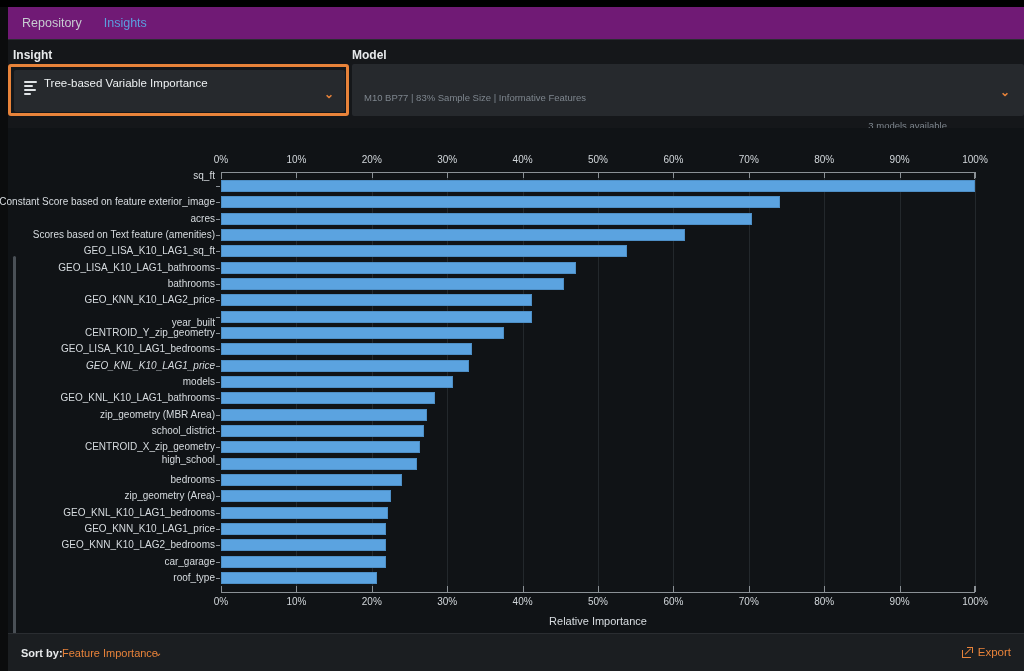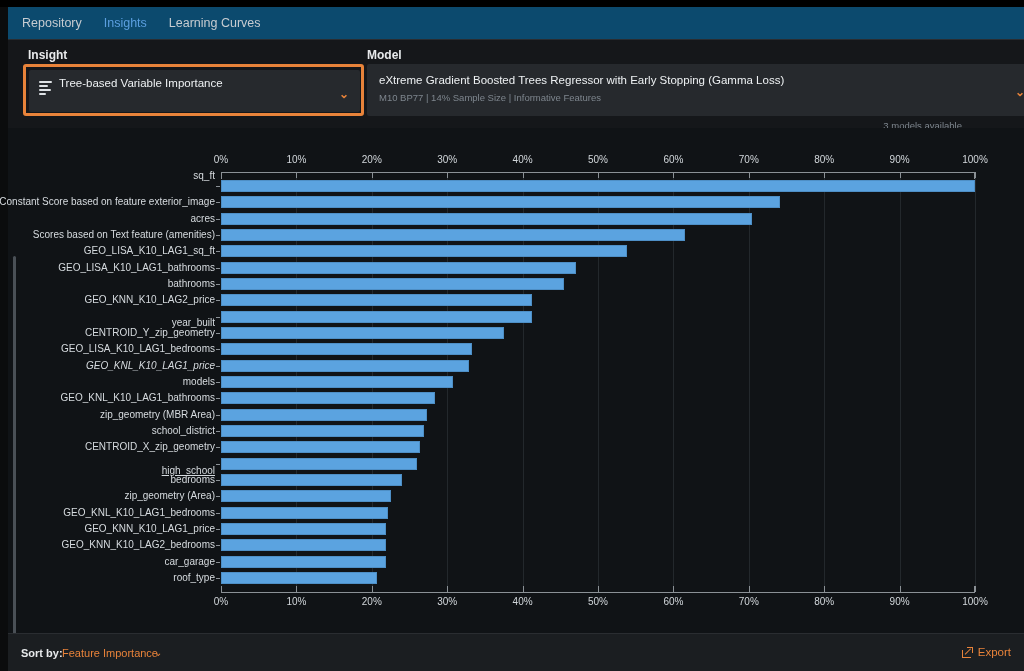--- a/index.html
+++ b/index.html
@@ -21,34 +21,34 @@
   .frame {
     position: absolute; left: 8px; top: 7px;
     width: 1016px; height: 664px;
     background: #15171a;
   }
 
   
   .tabbar {
     position: absolute; left: 0; top: 0;
     width: 1016px; height: 33px;
-    background: #0c4a6e;
+    background: #701a75;
     border-bottom: 1px solid #2a2d31;
     display: flex; align-items: center;
     padding-left: 3px;
   }
   .tab {
     color: #c7ccd1; font-size: 12.5px;
     padding: 0 11px; line-height: 32px;
     white-space: nowrap; cursor: pointer;
   }
   .tab.active { color: #5b9fe0; }
 
   
-  .selrow { position:absolute; left:15px; top:33px; width:953px; height:88px; background:#15171a; }
+  .selrow { position:absolute; left:0; top:33px; width:953px; height:88px; background:#15171a; }
   .col-label {
     position:absolute; font-size:12px; font-weight:bold; color:#e8eaec;
   }
   .lbl-insight { left:5px; top:8px; }
   .lbl-model { left:344px; top:8px; }
 
   .insight-outer {
     position:absolute; left:0px; top:24px; width:341px; height:52px;
     background:#15171a;
     border:3px solid #e8833a;
@@ -169,52 +169,51 @@
 
 <div id="app">
   <div class="top-strip"></div>
   <div class="outer-edge-l"></div>
 
   <div class="frame">
 
     <div class="tabbar" id="tabbar">
         <div class="tab">Repository</div>
         <div class="tab active">Insights</div>
-        <div class="tab">Learning Curves</div>
       </div>
 
     <div class="selrow">
       <div class="col-label lbl-insight">Insight</div>
       <div class="col-label lbl-model">Model</div>
 
       <div class="insight-outer">
         <div class="insight-box">
           <span class="ins-icon">
               <i></i>
               <i></i>
               <i></i>
               <i></i>
             </span>
           <div class="ins-title">Tree-based Variable Importance</div>
           <span class="chev ins-chev">⌄</span>
         </div>
       </div>
 
       <div class="model-box">
-        <div class="mdl-title">eXtreme Gradient Boosted Trees Regressor with Early Stopping (Gamma Loss)</div>
-        <div class="mdl-sub">M10 BP77 | 14% Sample Size | Informative Features</div>
+        <div class="mdl-sub">M10 BP77 | 83% Sample Size | Informative Features</div>
         <span class="chev mdl-chev">⌄</span>
       </div>
       <div class="models-avail">3 models available</div>
     </div>
 
     <div class="chart-area">
       <div class="plot" id="plot">
         <div class="axis-top"></div>
         <div class="axis-bot"></div>
+        <div class="xtitle">Relative Importance</div>
       <div class="axis-cap" style="left: 0px; top: 24px;"></div>
           <div class="axis-cap" style="left: 0px; top: 438px;"></div>
           <div class="axis-cap" style="left: 753px; top: 24px;"></div>
           <div class="axis-cap" style="left: 753px; top: 438px;"></div>
           <div class="tick t-top" style="left: 0px;"></div>
           <div class="tick t-bot" style="left: 0px;"></div>
           <div class="tklbl top" style="left: 0px;">0%</div>
           <div class="tklbl bot" style="left: 0px;">0%</div>
           <div class="tick t-top" style="left: 75.4px;"></div>
           <div class="tick t-bot" style="left: 75.4px;"></div>
@@ -312,21 +311,21 @@
           <div class="ytick" style="top: 266.64px;"></div>
           <div class="ylbl" style="top: 260.64px;">zip_geometry (MBR Area)</div>
           <div class="bar" title="school_district: 26.9%" style="left: 0px; top: 276.96px; width: 202.826px;"></div>
           <div class="ytick" style="top: 282.96px;"></div>
           <div class="ylbl" style="top: 276.96px;">school_district</div>
           <div class="bar" title="CENTROID_X_zip_geometry: 26.4%" style="left: 0px; top: 293.28px; width: 199.056px;"></div>
           <div class="ytick" style="top: 299.28px;"></div>
           <div class="ylbl" style="top: 293.28px;">CENTROID_X_zip_geometry</div>
           <div class="bar" title="high_school: 26%" style="left: 0px; top: 309.6px; width: 196.04px;"></div>
           <div class="ytick" style="top: 315.6px;"></div>
-          <div class="ylbl" style="top: 317px; text-decoration: underline;">high_school</div>
+          <div class="ylbl" style="top: 306px;">high_school</div>
           <div class="bar" title="bedrooms: 24%" style="left: 0px; top: 325.92px; width: 180.96px;"></div>
           <div class="ytick" style="top: 331.92px;"></div>
           <div class="ylbl" style="top: 325.92px;">bedrooms</div>
           <div class="bar" title="zip_geometry (Area): 22.5%" style="left: 0px; top: 342.24px; width: 169.65px;"></div>
           <div class="ytick" style="top: 348.24px;"></div>
           <div class="ylbl" style="top: 342.24px;">zip_geometry (Area)</div>
           <div class="bar" title="GEO_KNL_K10_LAG1_bedrooms: 22.1%" style="left: 0px; top: 358.56px; width: 166.634px;"></div>
           <div class="ytick" style="top: 364.56px;"></div>
           <div class="ylbl" style="top: 358.56px;">GEO_KNL_K10_LAG1_bedrooms</div>
           <div class="bar" title="GEO_KNN_K10_LAG1_price: 21.9%" style="left: 0px; top: 374.88px; width: 165.126px;"></div>

